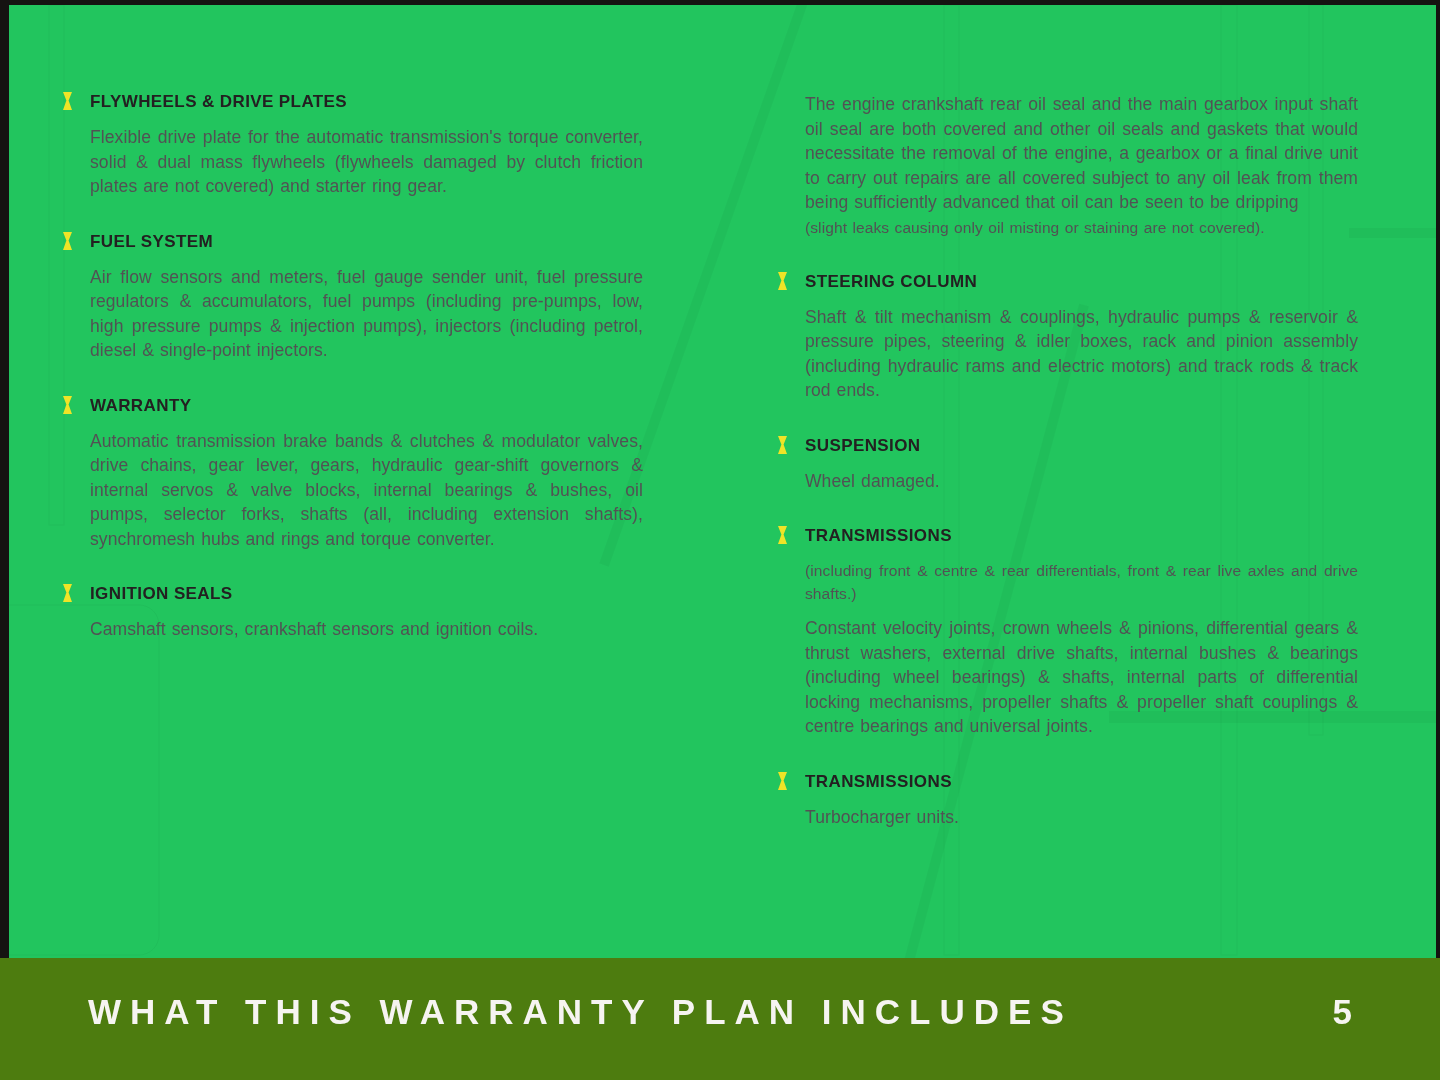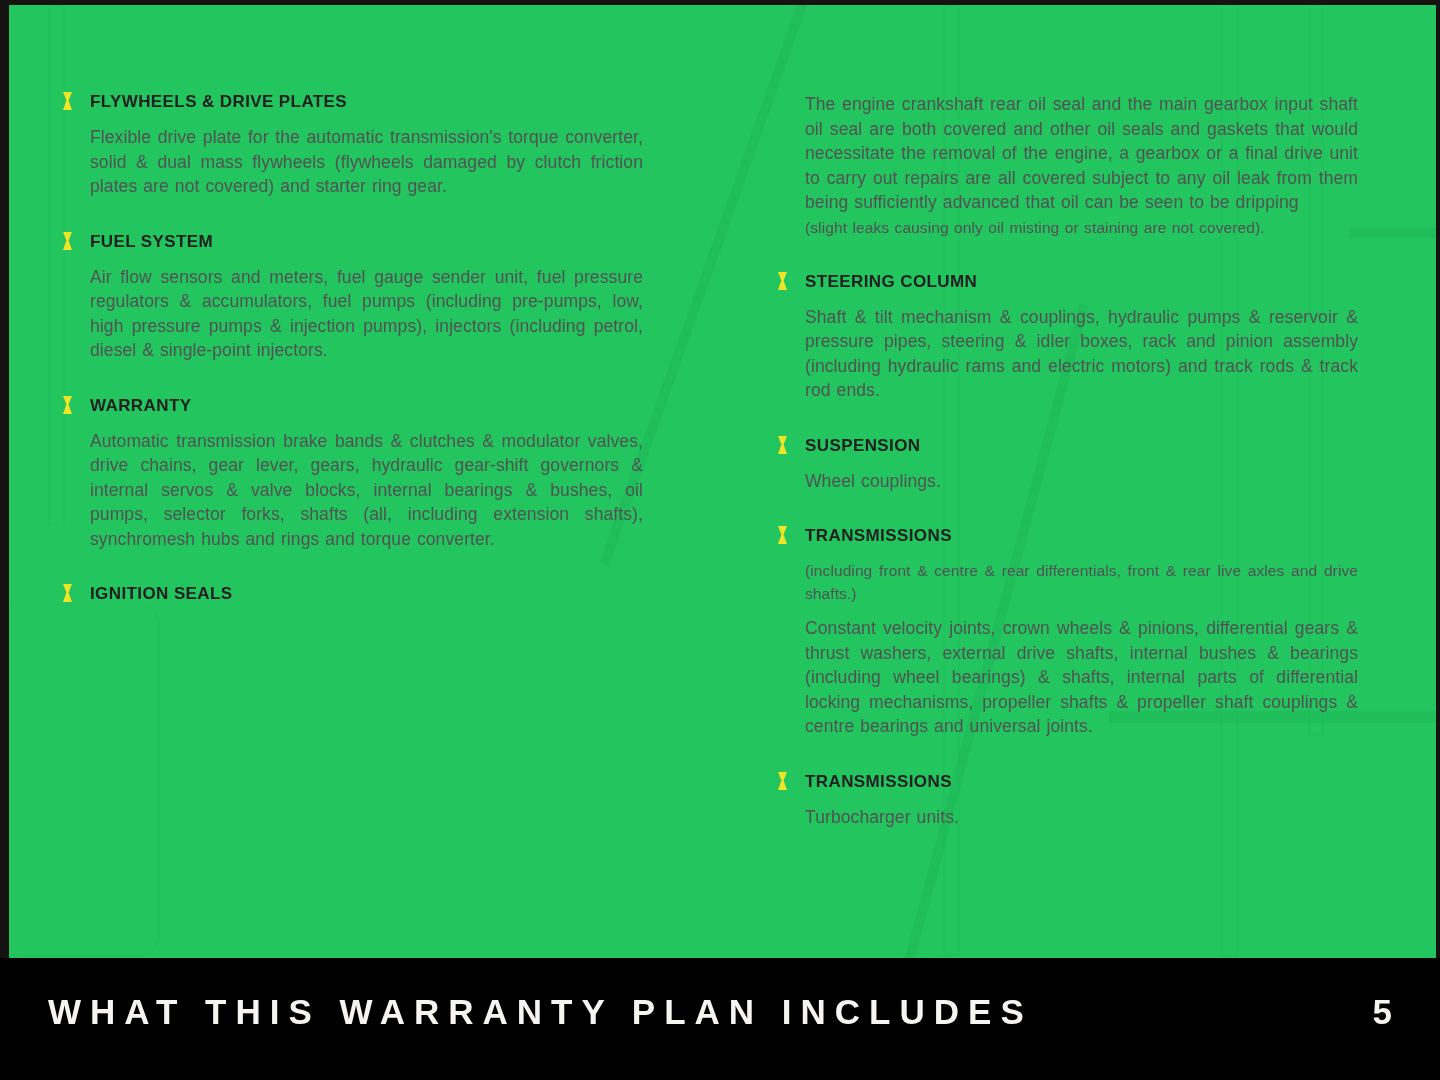--- a/index.html
+++ b/index.html
@@ -63,25 +63,25 @@
   .para.small {
     font-size: 15.5px;
     line-height: 23px;
   }
   .para.tight { margin-top: 1px; }
   .para.single { text-align: left; }
   #footer {
     position: absolute;
     left: 0; bottom: 0;
     width: 1440px; height: 122px;
-    background: #000000;
+    background: #4d7c0f;
     display: flex;
     align-items: center;
     justify-content: space-between;
-    padding: 0 48px;
+    padding: 0 88px;
   }
   #footer-inner {
     display: flex;
     width: 100%;
     justify-content: space-between;
     align-items: center;
     position: relative;
     top: -7px;
   }
   #footer-title {
@@ -156,20 +156,21 @@
 
       <div class="section">
         <div class="heading-row">
           <span class="bullet">
             <svg width="13" height="18" viewBox="0 0 13 18">
                 <path class="accent-fill" d="M2 0 H11 L7.6 8.5 L11 18 H2 L5.4 8.5 Z" fill="#efe427"></path>
               </svg>
           </span>
           <div class="heading">IGNITION SEALS</div>
         </div>
+        <p class="para single">Camshaft sensors, crankshaft sensors and ignition coils.</p>
       </div>
 
     </div>
 
     <div class="col" id="col-right">
 
       <div class="section">
         <p class="para">The engine crankshaft rear oil seal and the main gearbox input shaft oil seal are both covered and other oil seals and gaskets that would necessitate the removal of the engine, a gearbox or a final drive unit to carry out repairs are all covered subject to any oil leak from them being sufficiently advanced that oil can be seen to be dripping</p>
         <p class="para small tight single">(slight leaks causing only oil misting or staining are not covered).</p>
       </div>
@@ -188,21 +189,21 @@
 
       <div class="section">
         <div class="heading-row">
           <span class="bullet">
             <svg width="13" height="18" viewBox="0 0 13 18">
                 <path class="accent-fill" d="M2 0 H11 L7.6 8.5 L11 18 H2 L5.4 8.5 Z" fill="#efe427"></path>
               </svg>
           </span>
           <div class="heading">SUSPENSION</div>
         </div>
-        <p class="para single">Wheel couplings.</p>
+        <p class="para single">Wheel damaged.</p>
       </div>
 
       <div class="section">
         <div class="heading-row">
           <span class="bullet">
             <svg width="13" height="18" viewBox="0 0 13 18">
                 <path class="accent-fill" d="M2 0 H11 L7.6 8.5 L11 18 H2 L5.4 8.5 Z" fill="#efe427"></path>
               </svg>
           </span>
           <div class="heading">TRANSMISSIONS</div>

